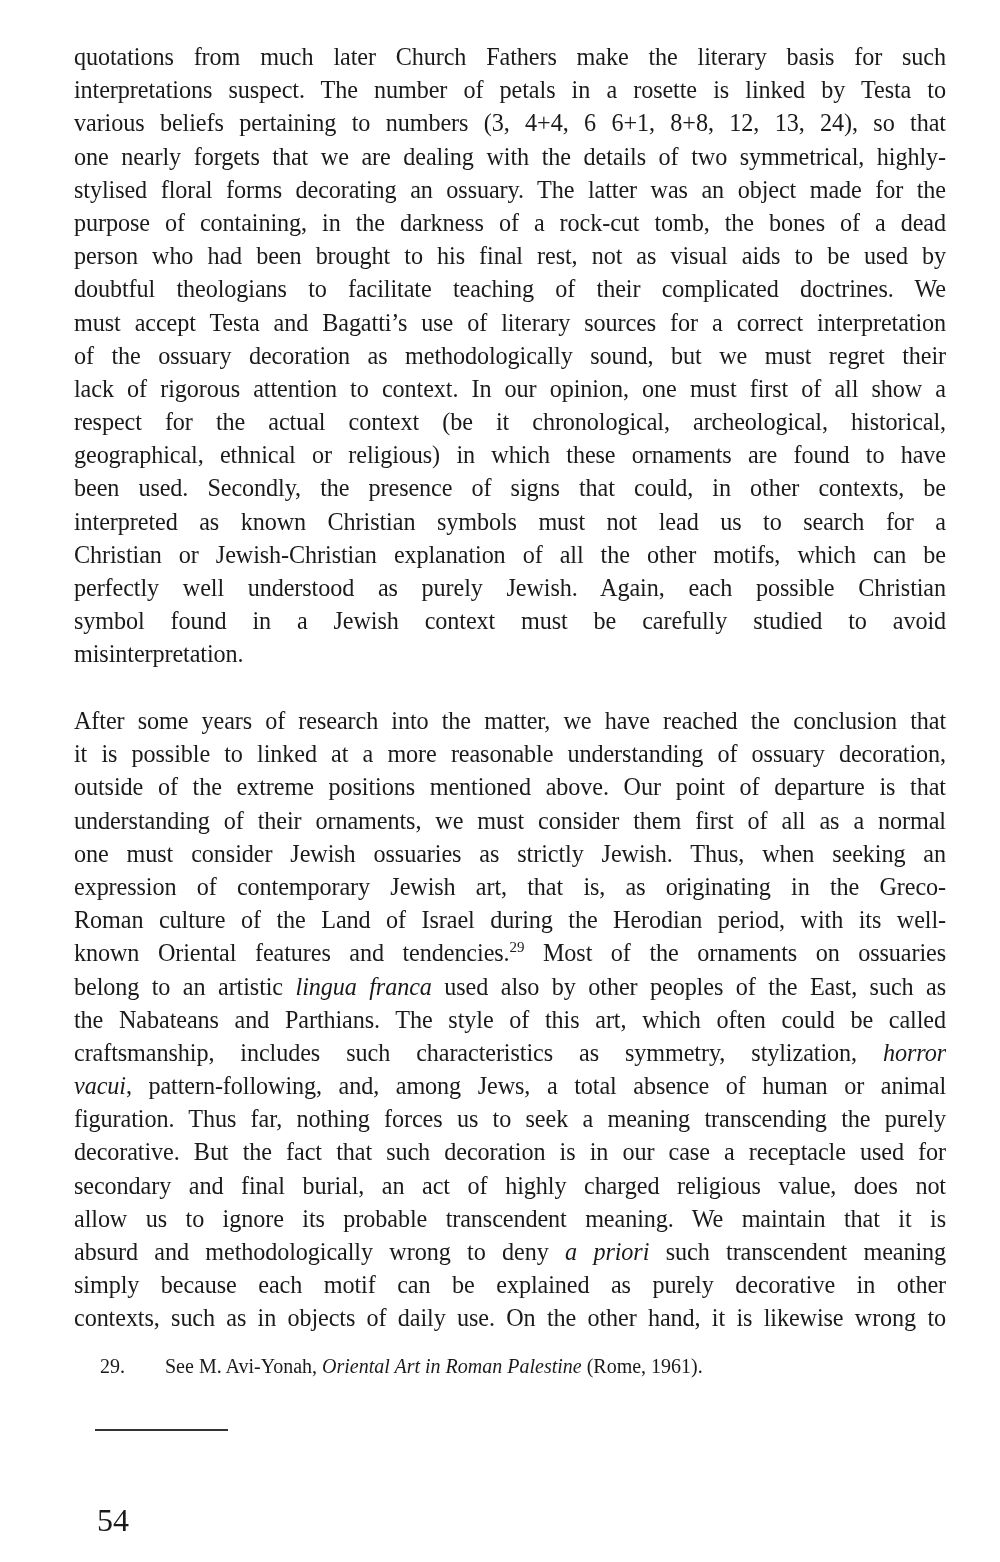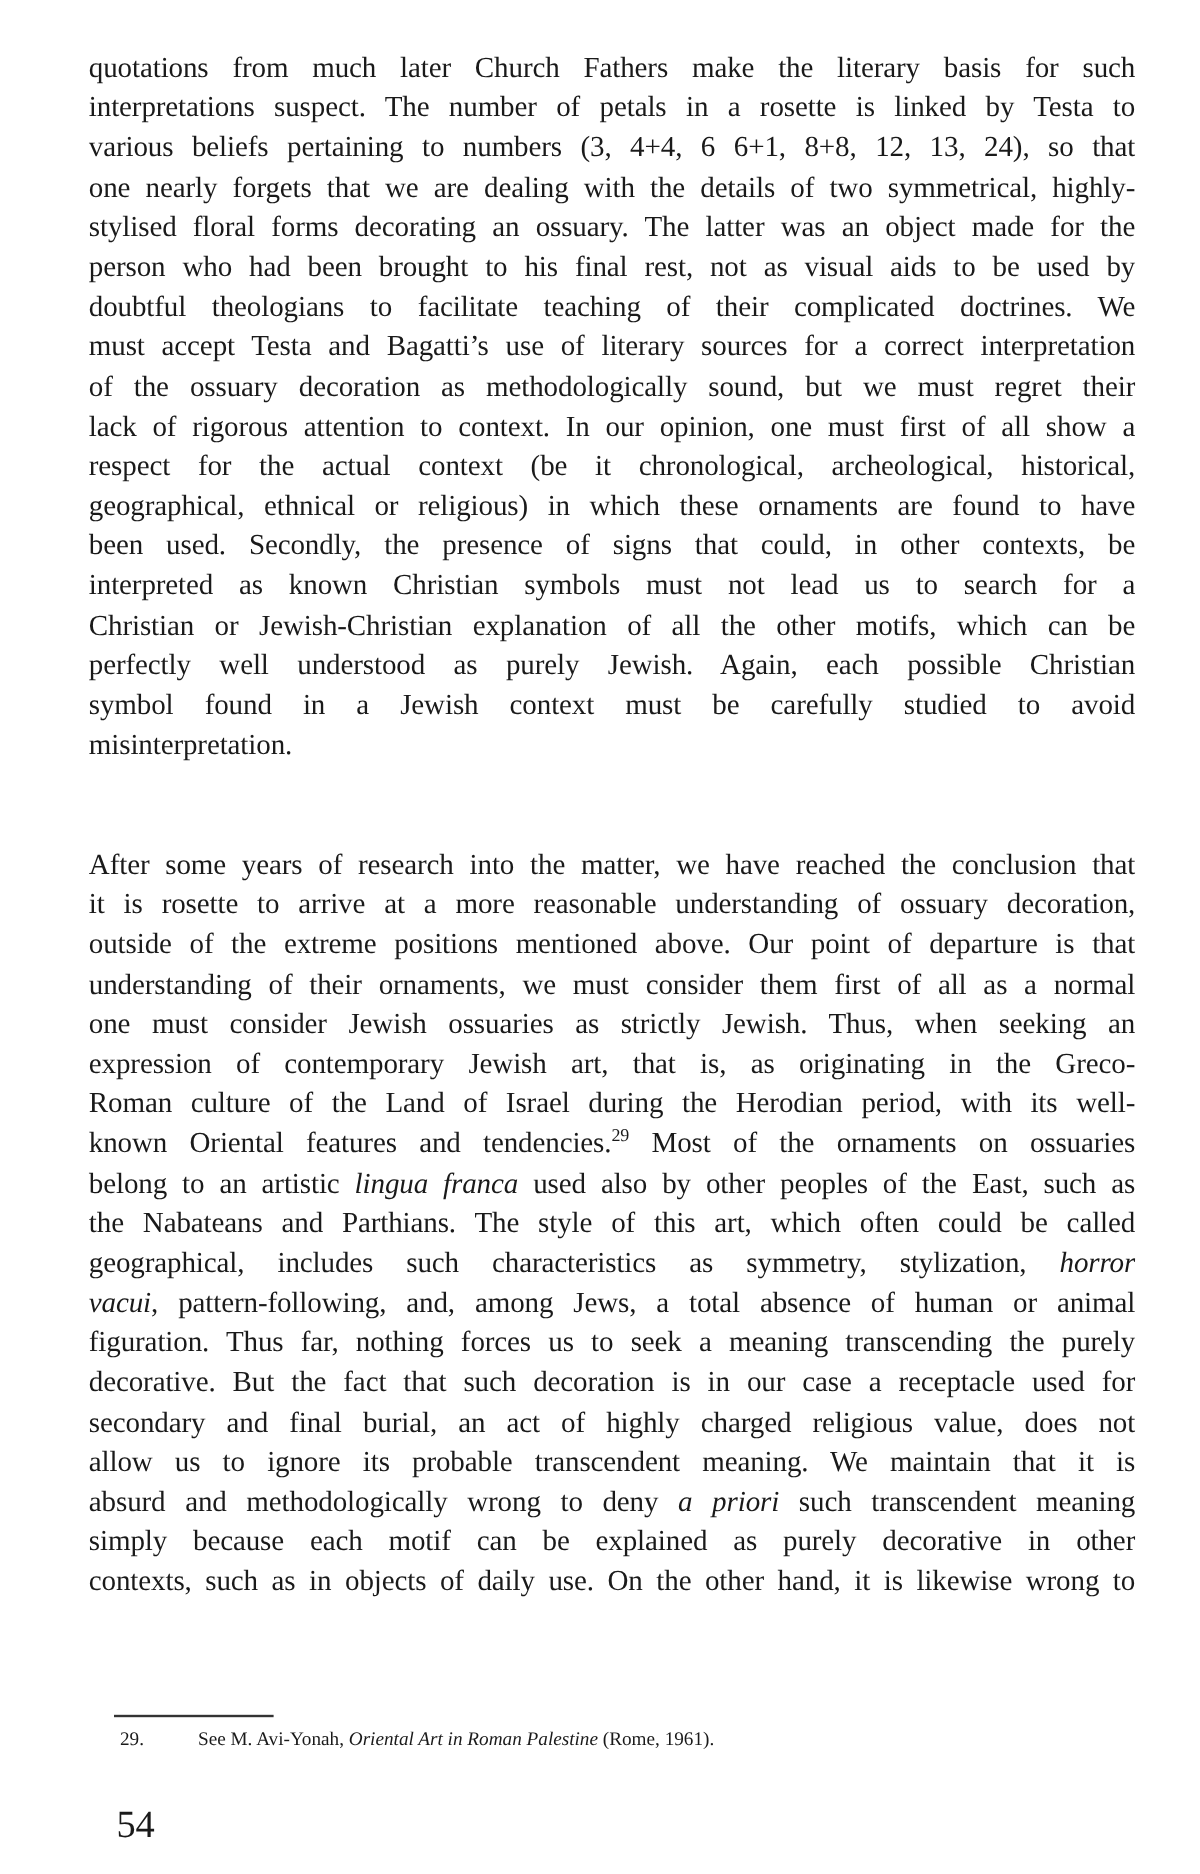--- a/index.html
+++ b/index.html
@@ -52,23 +52,23 @@
       position: absolute;
       left: 95px;
       top: 1429px;
       width: 133px;
       height: 1.5px;
       background: #333333;
     }
     .footnote {
       position: absolute;
       left: 100px;
-      top: 1436px;
+      top: 1352px;
       width: 760px;
-      font-size: 16px;
+      font-size: 20px;
       line-height: 28px;
       white-space: nowrap;
     }
     .footnote .fn-num {
       display: inline-block;
       width: 65px;
     }
     .page-number {
       position: absolute;
       left: 97px;
@@ -81,46 +81,47 @@
 </head>
 <body>
 
 <div class="page">
   <div class="text-block para-1">
       <div class="line"><span>quotations from much later Church Fathers make the literary basis for such</span></div>
       <div class="line"><span>interpretations suspect. The number of petals in a rosette is linked by Testa to</span></div>
       <div class="line"><span>various beliefs pertaining to numbers (3, 4+4, 6 6+1, 8+8, 12, 13, 24), so that</span></div>
       <div class="line"><span>one nearly forgets that we are dealing with the details of two symmetrical, highly-</span></div>
       <div class="line"><span>stylised floral forms decorating an ossuary. The latter was an object made for the</span></div>
+      <div class="line"><span>purpose of containing, in the darkness of a rock-cut tomb, the bones of a dead</span></div>
       <div class="line"><span>person who had been brought to his final rest, not as visual aids to be used by</span></div>
       <div class="line"><span>doubtful theologians to facilitate teaching of their complicated doctrines. We</span></div>
       <div class="line"><span>must accept Testa and Bagatti’s use of literary sources for a correct interpretation</span></div>
       <div class="line"><span>of the ossuary decoration as methodologically sound, but we must regret their</span></div>
       <div class="line"><span>lack of rigorous attention to context. In our opinion, one must first of all show a</span></div>
       <div class="line"><span>respect for the actual context (be it chronological, archeological, historical,</span></div>
       <div class="line"><span>geographical, ethnical or religious) in which these ornaments are found to have</span></div>
       <div class="line"><span>been used. Secondly, the presence of signs that could, in other contexts, be</span></div>
       <div class="line"><span>interpreted as known Christian symbols must not lead us to search for a</span></div>
       <div class="line"><span>Christian or Jewish-Christian explanation of all the other motifs, which can be</span></div>
       <div class="line"><span>perfectly well understood as purely Jewish. Again, each possible Christian</span></div>
       <div class="line"><span>symbol found in a Jewish context must be carefully studied to avoid</span></div>
       <div class="line last"><span>misinterpretation.</span></div>
     </div>
   <div class="text-block para-2">
       <div class="line"><span>After some years of research into the matter, we have reached the conclusion that</span></div>
-      <div class="line"><span>it is rosette to arrive at a more reasonable understanding of ossuary decoration,</span></div>
+      <div class="line"><span>it is possible to linked at a more reasonable understanding of ossuary decoration,</span></div>
       <div class="line"><span>outside of the extreme positions mentioned above. Our point of departure is that</span></div>
       <div class="line"><span>understanding of their ornaments, we must consider them first of all as a normal</span></div>
       <div class="line"><span>one must consider Jewish ossuaries as strictly Jewish. Thus, when seeking an</span></div>
       <div class="line"><span>expression of contemporary Jewish art, that is, as originating in the Greco-</span></div>
       <div class="line"><span>Roman culture of the Land of Israel during the Herodian period, with its well-</span></div>
       <div class="line"><span>known Oriental features and tendencies.</span><sup>29</sup><span> Most of the ornaments on ossuaries</span></div>
       <div class="line"><span>belong to an artistic </span><em>lingua franca</em><span> used also by other peoples of the East, such as</span></div>
       <div class="line"><span>the Nabateans and Parthians. The style of this art, which often could be called</span></div>
-      <div class="line"><span>geographical, includes such characteristics as symmetry, stylization, </span><em>horror</em></div>
+      <div class="line"><span>craftsmanship, includes such characteristics as symmetry, stylization, </span><em>horror</em></div>
       <div class="line"><em>vacui</em><span>, pattern-following, and, among Jews, a total absence of human or animal</span></div>
       <div class="line"><span>figuration. Thus far, nothing forces us to seek a meaning transcending the purely</span></div>
       <div class="line"><span>decorative. But the fact that such decoration is in our case a receptacle used for</span></div>
       <div class="line"><span>secondary and final burial, an act of highly charged religious value, does not</span></div>
       <div class="line"><span>allow us to ignore its probable transcendent meaning. We maintain that it is</span></div>
       <div class="line"><span>absurd and methodologically wrong to deny </span><em>a priori</em><span> such transcendent meaning</span></div>
       <div class="line"><span>simply because each motif can be explained as purely decorative in other</span></div>
       <div class="line"><span>contexts, such as in objects of daily use. On the other hand, it is likewise wrong to</span></div>
     </div>
 

